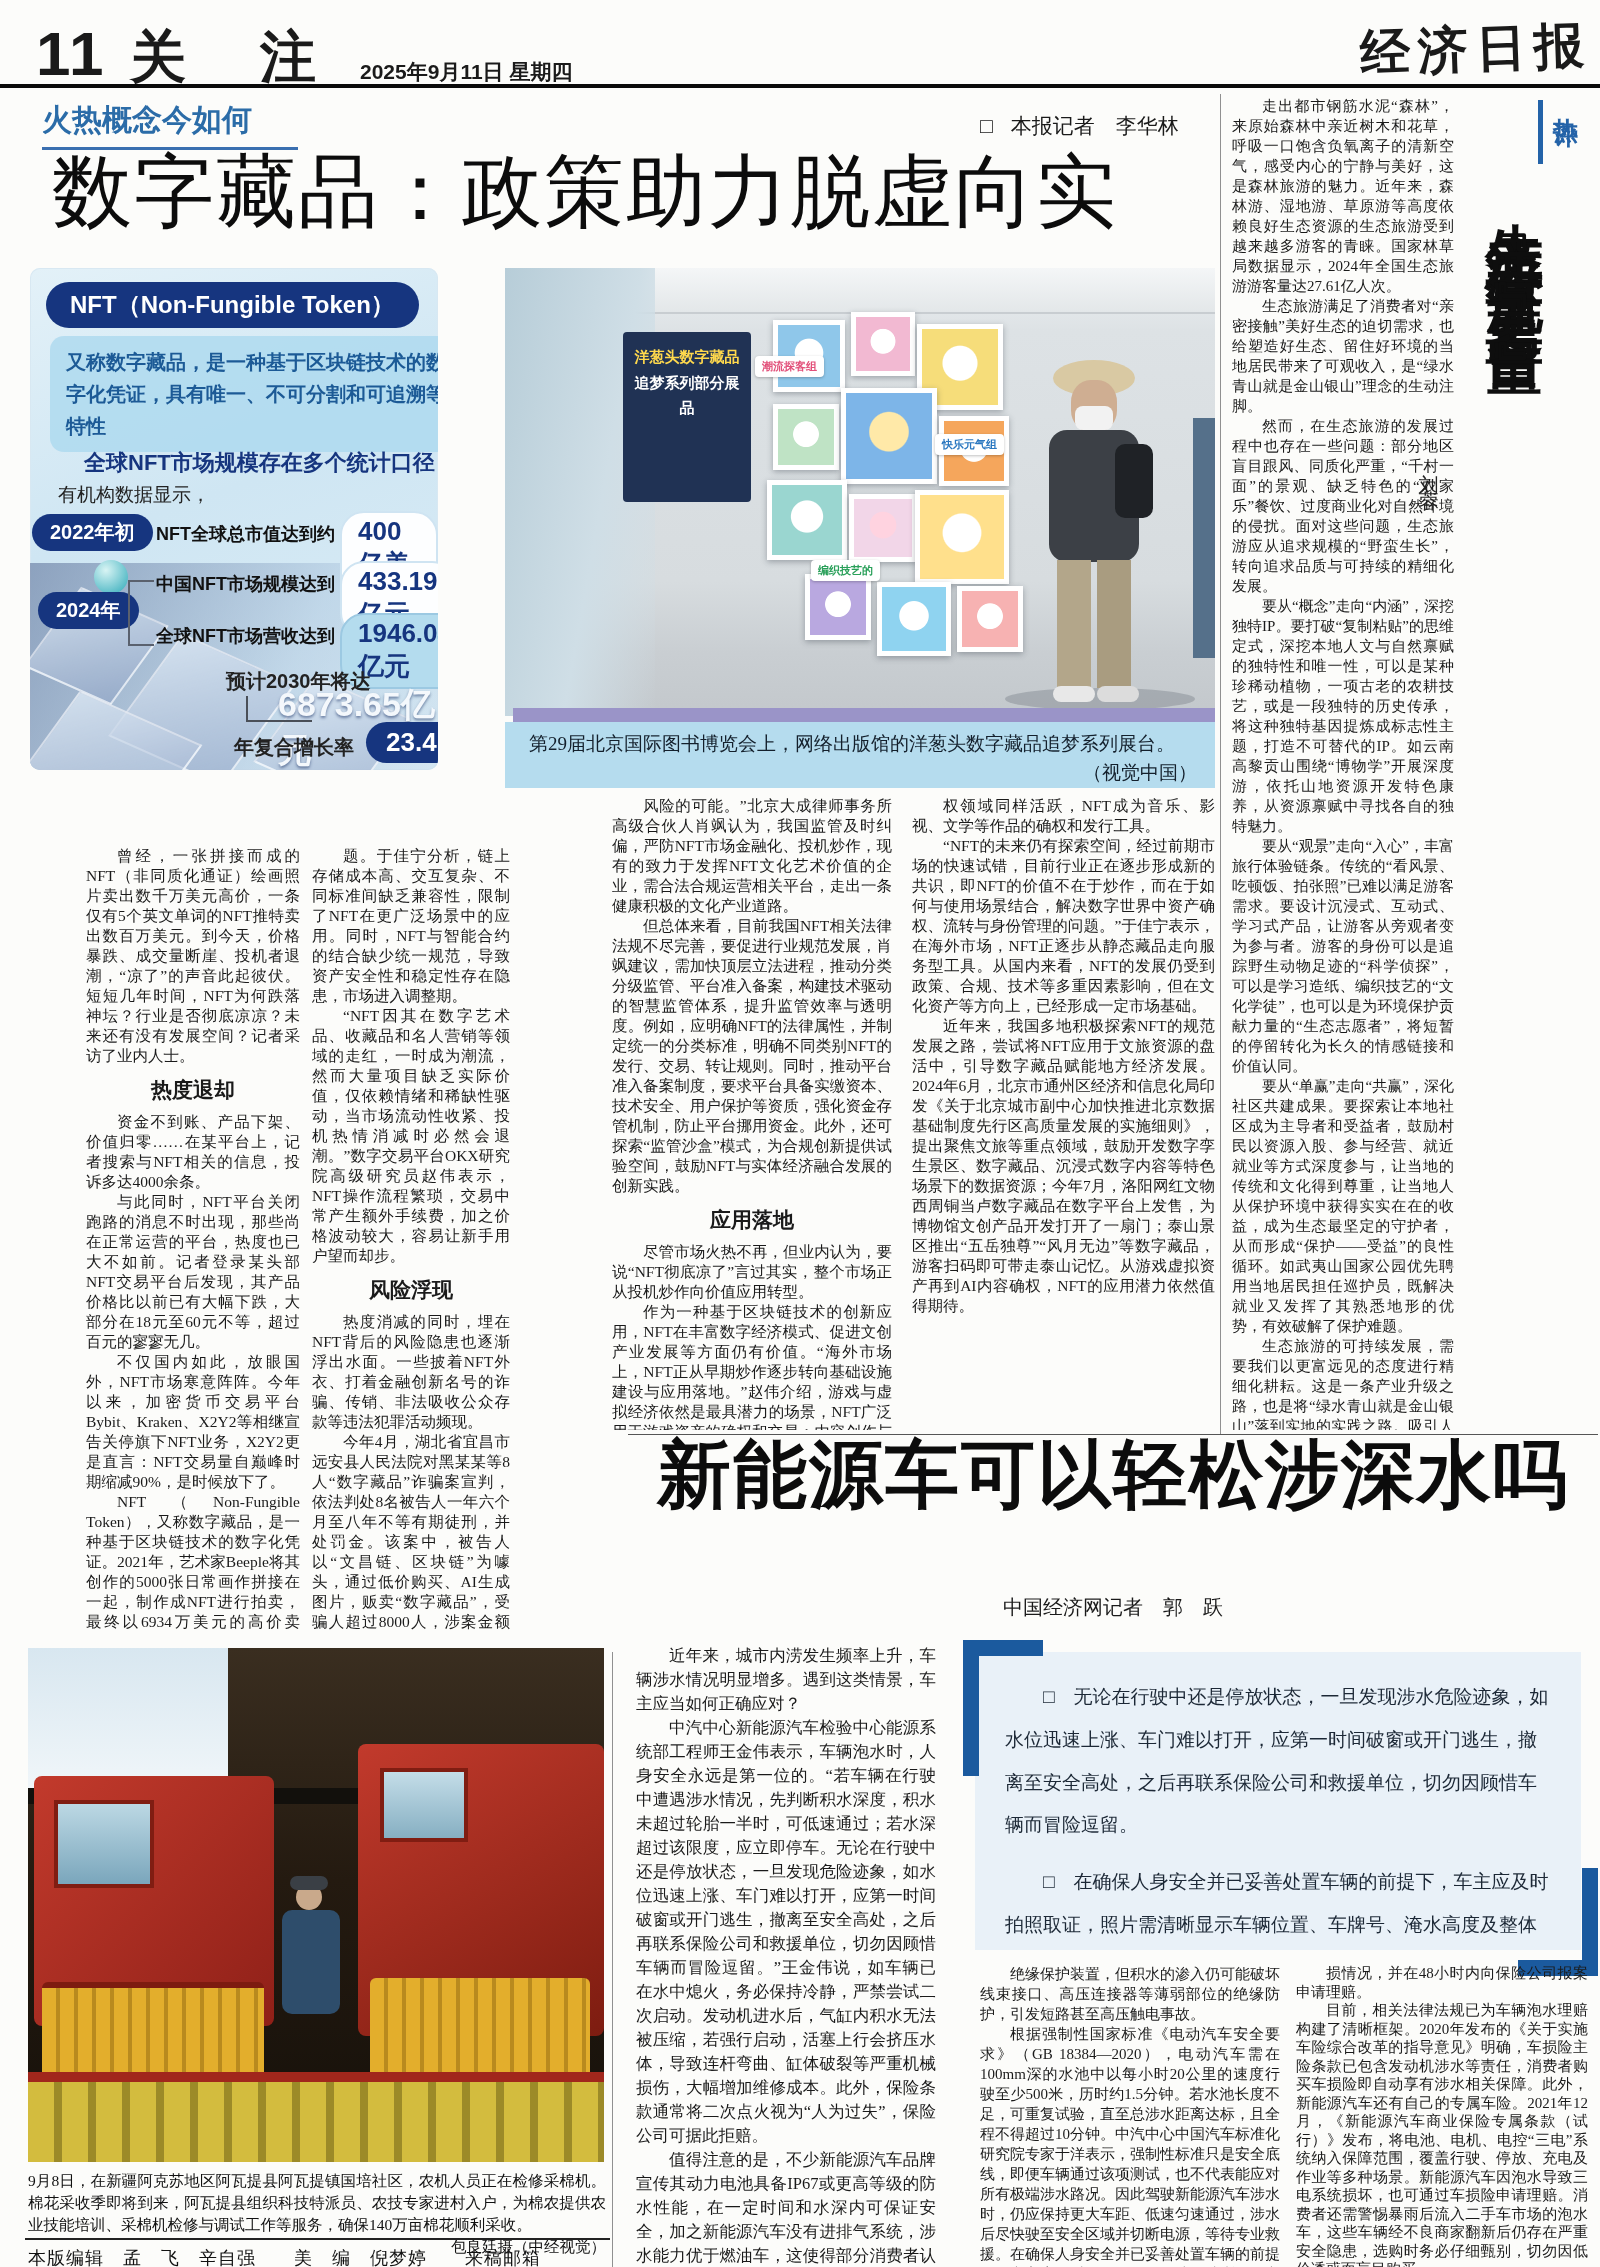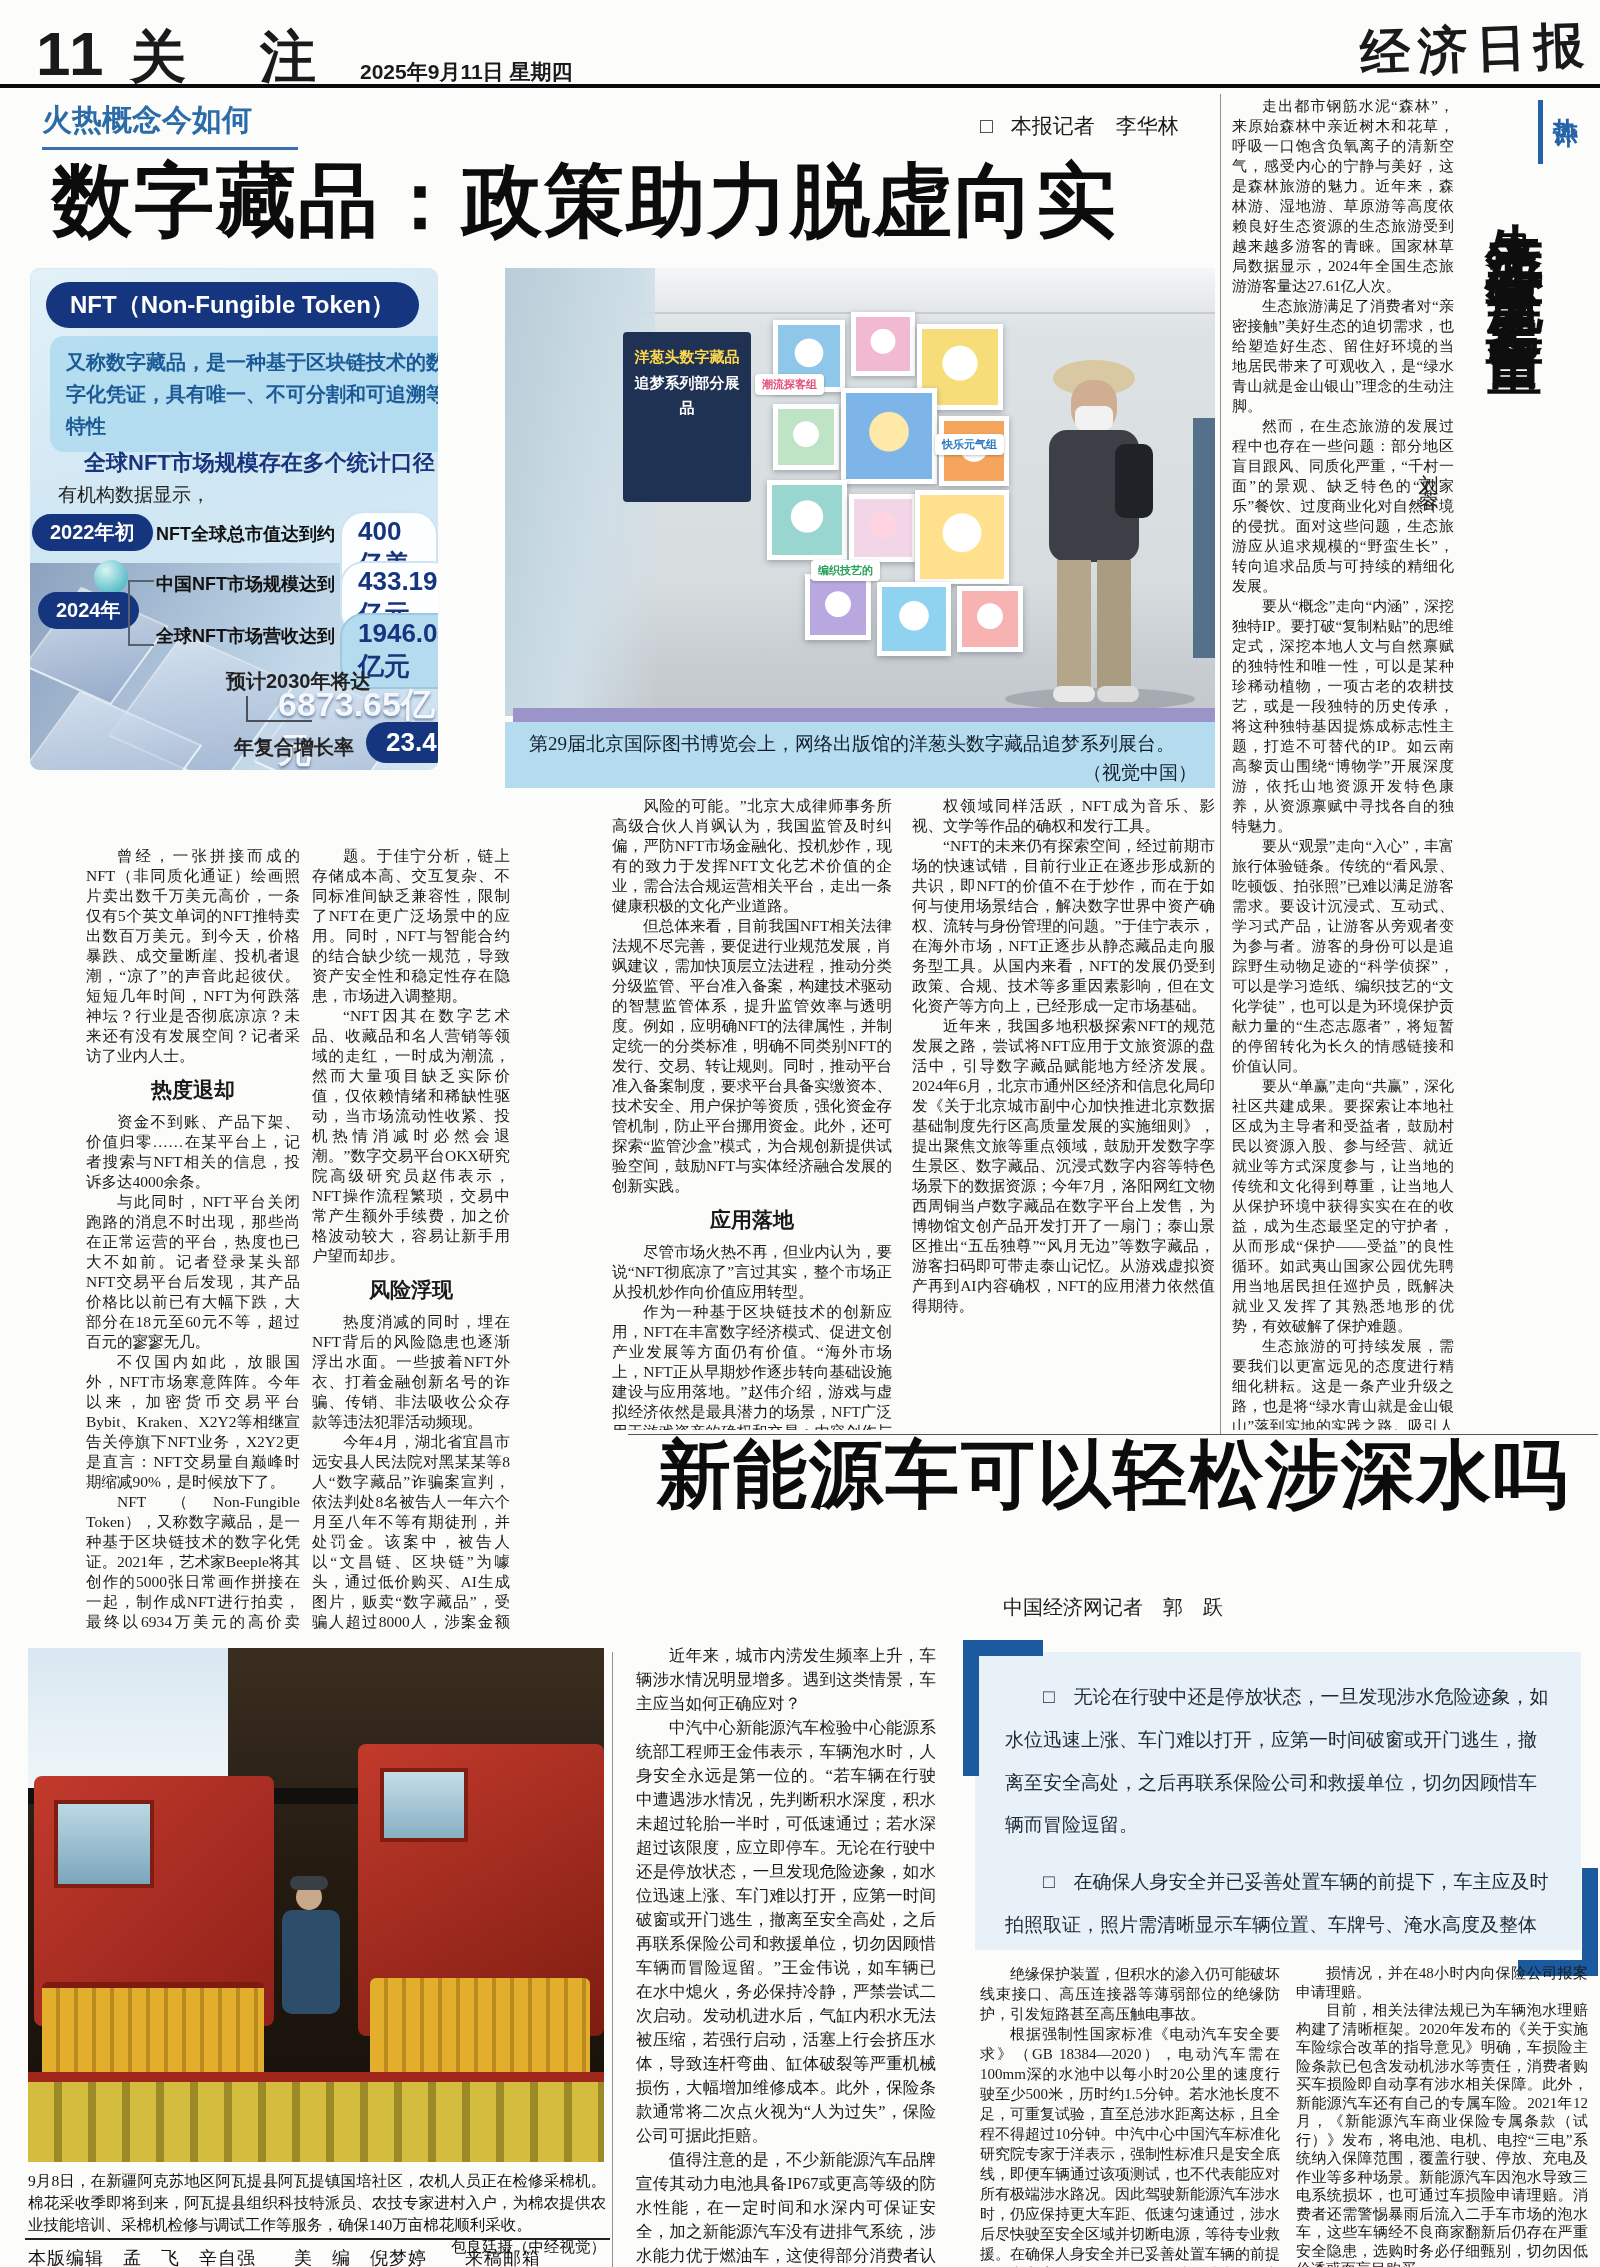--- a/index.html
+++ b/index.html
@@ -10,21 +10,21 @@
 
   
   .pageno{left:36px;top:18px;font-size:62px;font-weight:900;font-family:"Liberation Sans","DejaVu Sans",sans-serif;letter-spacing:2px;}
   .section-title{left:130px;top:20px;font-size:56px;font-weight:900;letter-spacing:30px;}
   .page-date{left:360px;top:58px;font-size:21px;font-weight:bold;}
   .masthead{left:1360px;top:16px;font-size:50px;font-weight:900;letter-spacing:8px;transform:rotate(-2deg);}
   .rule-top{left:0;top:84px;width:1600px;height:4px;background:#0a0a0a;}
   .tag{left:42px;top:100px;font-size:30px;font-weight:bold;color:#2b6ca8;border-bottom:3px solid #3a6fb0;padding:0 46px 6px 0;}
 
   
-  .main-headline{left:52px;top:155px;width:1160px;font-size:80px;font-weight:700;letter-spacing:2px;color:#0c0c0c;line-height:1.15;}
+  .main-headline{left:52px;top:146px;width:1160px;font-size:80px;font-weight:400;letter-spacing:2px;color:#0c0c0c;line-height:1.15;}
   .main-byline{left:980px;top:112px;font-size:21px;}
   .main-byline .mk{margin-right:18px;}
 
   
   .ig{left:30px;top:268px;width:408px;height:502px;border-radius:10px;overflow:hidden;
       background:linear-gradient(160deg,#e3f1f8,#cfe6f3 45%,#dcedf6);box-shadow:0 0 0 1px #d8e8f2 inset;}
   .ig *{position:absolute;}
   .ig-shade{left:0;top:295px;width:472px;height:207px;
       background:linear-gradient(115deg,rgba(92,112,152,.58),rgba(160,186,214,.38) 55%,rgba(205,224,238,.18));}
   .cube{width:92px;height:92px;transform:rotate(24deg) skewX(-12deg);border:2px solid rgba(255,255,255,.55);
@@ -169,21 +169,21 @@
     <div class="art" style="left:412px;top:56px;width:76px;height:76px;background:#f6dd7a radial-gradient(circle at 50% 45%,#fff 30%,rgba(255,255,255,0) 32%);"></div>
     <div class="art" style="left:268px;top:136px;width:56px;height:56px;background:#bfe3c5 radial-gradient(circle at 50% 45%,#fff 30%,rgba(255,255,255,0) 32%);"></div>
     <div class="art" style="left:336px;top:120px;width:86px;height:86px;background:#7db5e8 radial-gradient(circle at 50% 45%,#ffe9a8 30%,rgba(255,255,255,0) 32%);"></div>
     <div class="art" style="left:434px;top:148px;width:60px;height:60px;background:#f5a65c radial-gradient(circle at 50% 45%,#fff 30%,rgba(255,255,255,0) 32%);"></div>
     <div class="art" style="left:262px;top:212px;width:70px;height:70px;background:#9ad6d0 radial-gradient(circle at 50% 45%,#fff 30%,rgba(255,255,255,0) 32%);"></div>
     <div class="art" style="left:344px;top:226px;width:58px;height:58px;background:#f2d6e8 radial-gradient(circle at 50% 45%,#ffd3e0 30%,rgba(255,255,255,0) 32%);"></div>
     <div class="art" style="left:410px;top:222px;width:84px;height:84px;background:#ffe08c radial-gradient(circle at 50% 45%,#fff 30%,rgba(255,255,255,0) 32%);"></div>
     <div class="art" style="left:300px;top:306px;width:56px;height:56px;background:#b9a8e0 radial-gradient(circle at 50% 45%,#fff 30%,rgba(255,255,255,0) 32%);"></div>
     <div class="art" style="left:372px;top:314px;width:64px;height:64px;background:#8fd3f0 radial-gradient(circle at 50% 45%,#fff 30%,rgba(255,255,255,0) 32%);"></div>
     <div class="art" style="left:452px;top:318px;width:56px;height:56px;background:#f7b2b2 radial-gradient(circle at 50% 45%,#fff 30%,rgba(255,255,255,0) 32%);"></div>
-    <div class="wlabel" style="left:250px;top:106px;color:#e2507a;">潮流探客组</div>
+    <div class="wlabel" style="left:250px;top:88px;color:#e2507a;">潮流探客组</div>
     <div class="wlabel" style="left:430px;top:128px;color:#2a77c0;margin-top:38px;">快乐元气组</div>
     <div class="wlabel" style="left:306px;top:292px;color:#2aa05a;">编织技艺的</div>
     <div class="ph-floorshadow"></div>
     <div class="visitor">
       <div style="left:548px;top:92px;width:82px;height:36px;border-radius:50%;background:#d9c9a3;"></div>
       <div style="left:566px;top:112px;width:46px;height:52px;border-radius:42%;background:#cfae92;"></div>
       <div style="left:570px;top:138px;width:38px;height:24px;border-radius:8px;background:#f2f2f2;"></div>
       <div style="left:544px;top:162px;width:90px;height:132px;border-radius:18px;background:#3c4046;"></div>
       <div style="left:610px;top:176px;width:38px;height:74px;border-radius:10px;background:#1f2226;"></div>
       <div style="left:552px;top:292px;width:34px;height:128px;background:#b3a68a;"></div>

